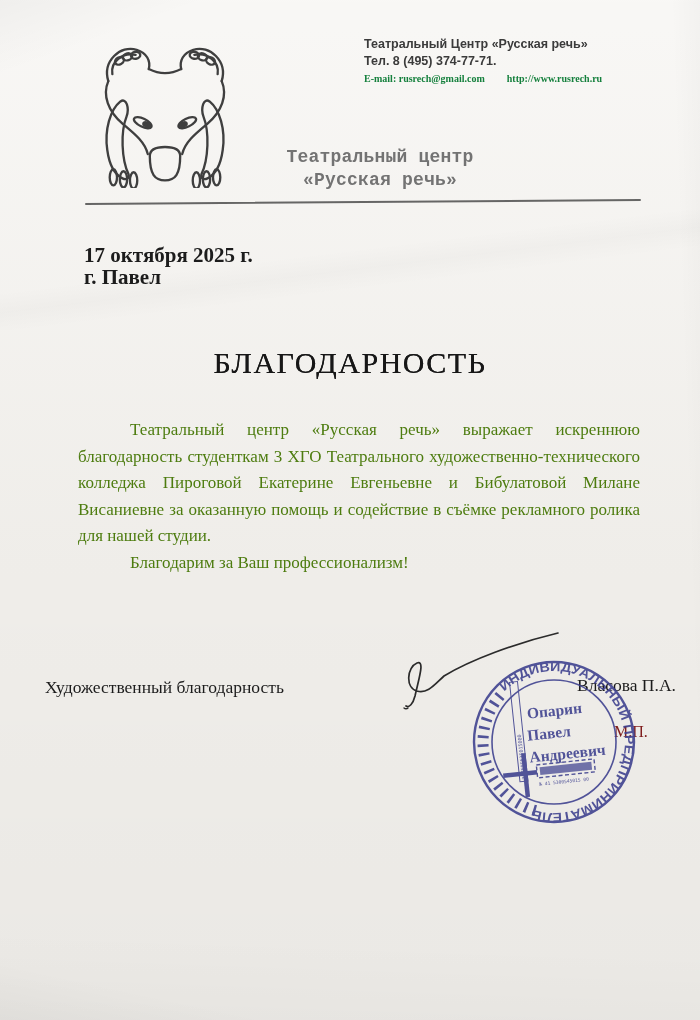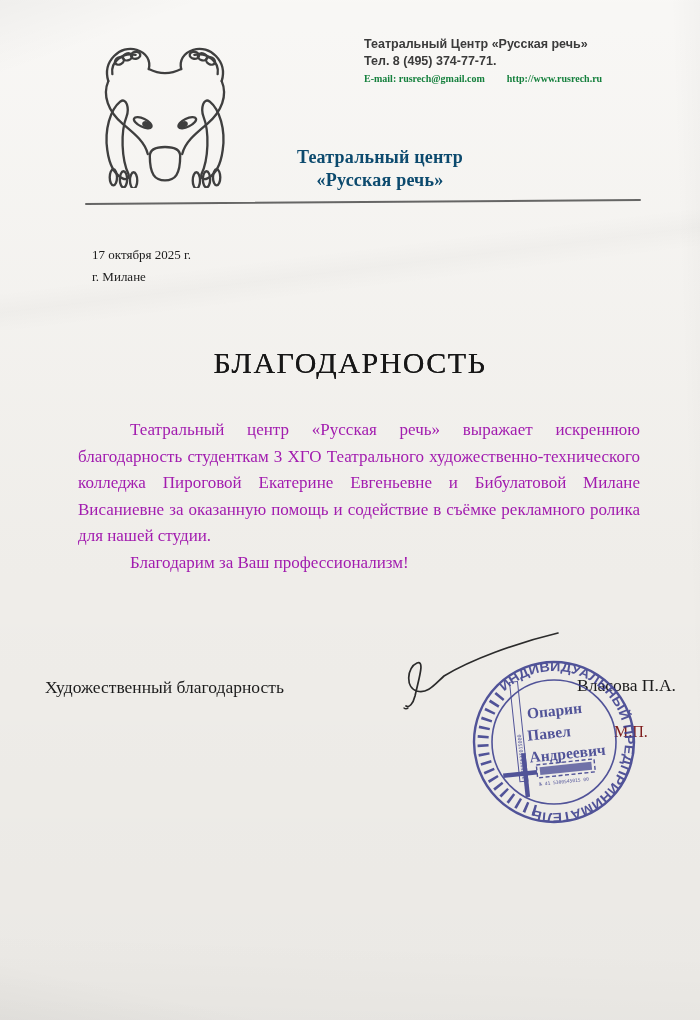--- a/index.html
+++ b/index.html
@@ -27,37 +27,37 @@
 
   
   .logo{left:84px;top:30px;width:162px;height:158px;}
   .contact{left:364px;top:36px;width:310px;
     font-family:"Liberation Sans", sans-serif;font-size:12.5px;font-weight:bold;
     color:#3b3b3b;line-height:17px;white-space:nowrap;}
   .contact .serifline{font-family:"Liberation Serif", serif;font-size:10px;color:#15803d;}
   .contact .gap{display:inline-block;width:22px;}
 
   .org-title{left:230px;top:146px;width:300px;text-align:center;
-    font-family:Liberation Serif, serif;font-weight:bold;font-size:18px;
-    line-height:23px;color:#0c4a6e;letter-spacing:0.2px;}
+    font-family:Liberation Mono, monospace;font-weight:bold;font-size:18px;
+    line-height:23px;color:#737373;letter-spacing:0.2px;}
 
   .divider{left:85px;top:201px;width:556px;height:2px;background:#4c4c4c;
     transform:rotate(-0.4deg);opacity:0.85;border-radius:1px;}
 
   
-  .dateblock{left:92px;top:244px;font-size:13px;line-height:22px;color:#1c1c1c;}
+  .dateblock{left:84px;top:244px;font-size:21px;line-height:22px;color:#1c1c1c;font-weight:bold;}
 
   
   .doc-title{left:0;top:346px;width:700px;text-align:center;
     font-size:30px;letter-spacing:1.5px;color:#171717;
     text-shadow:0 0 0.5px #171717;}
 
   
   .body-text{left:78px;top:417px;width:562px;font-size:17px;line-height:26.5px;
-    color:#a21caf;text-align:justify;}
+    color:#4d7c0f;text-align:justify;}
   .body-text p{margin:0;text-indent:52px;}
 
   
   .position-title{left:45px;top:677px;font-size:17.5px;color:#1c1c1c;}
   .signee-name{left:577px;top:675px;font-size:17.5px;color:#1c1c1c;white-space:nowrap;}
   .seal-mark{left:614px;top:723px;font-size:16px;color:#7f1d1d;}
 
   .sig-svg{left:398px;top:628px;width:172px;height:92px;}
   .stamp-svg{left:462px;top:650px;width:184px;height:184px;opacity:0.88;}
 </style>
@@ -115,21 +115,21 @@
 
 <div class="abs org-title">
   <div>Театральный центр</div>
   <div>«Русская речь»</div>
 </div>
 
 <div class="abs divider"></div>
 
 <div class="abs dateblock">
   <div>17 октября 2025 г.</div>
-  <div>г. Милане</div>
+  <div>г. Павел</div>
 </div>
 
 <div class="abs doc-title">БЛАГОДАРНОСТЬ</div>
 
 <div class="abs body-text">
   <p>Театральный центр «Русская речь» выражает искреннюю благодарность студенткам 3 ХГО Театрального художественно-технического колледжа Пироговой Екатерине Евгеньевне и Бибулатовой Милане Висаниевне за оказанную помощь и содействие в съёмке рекламного ролика для нашей студии.</p>
   <p>Благодарим за Ваш профессионализм!</p>
 </div>
 
 <div class="abs position-title">Художественный благодарность</div>

